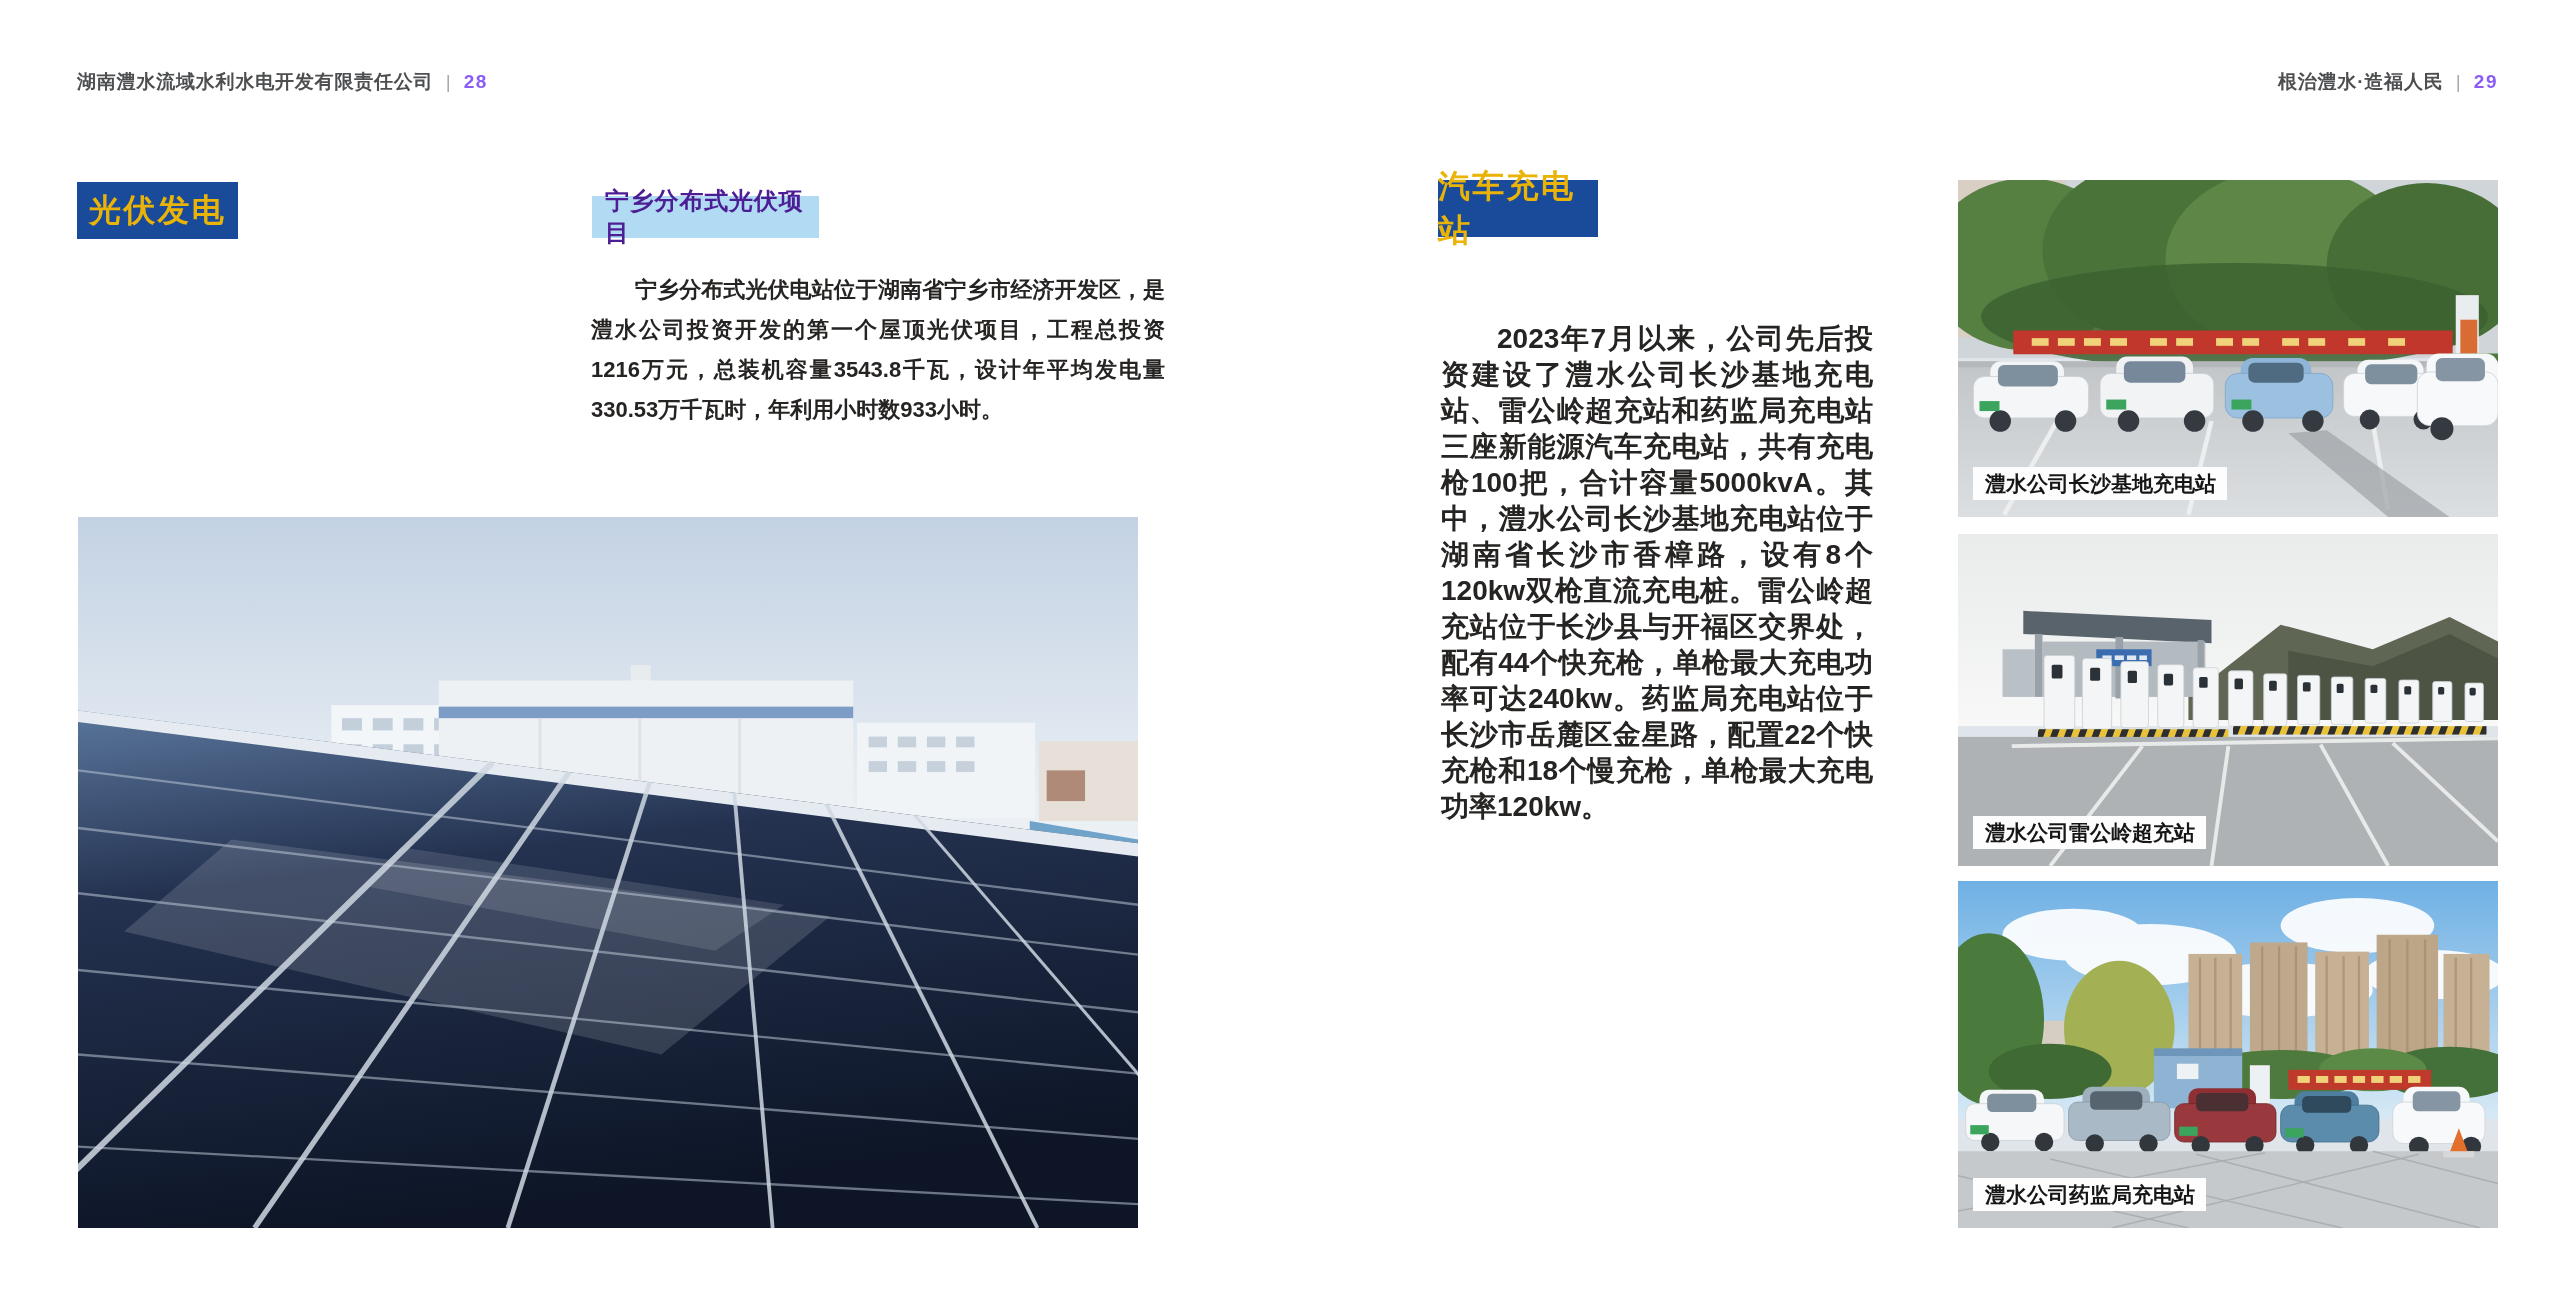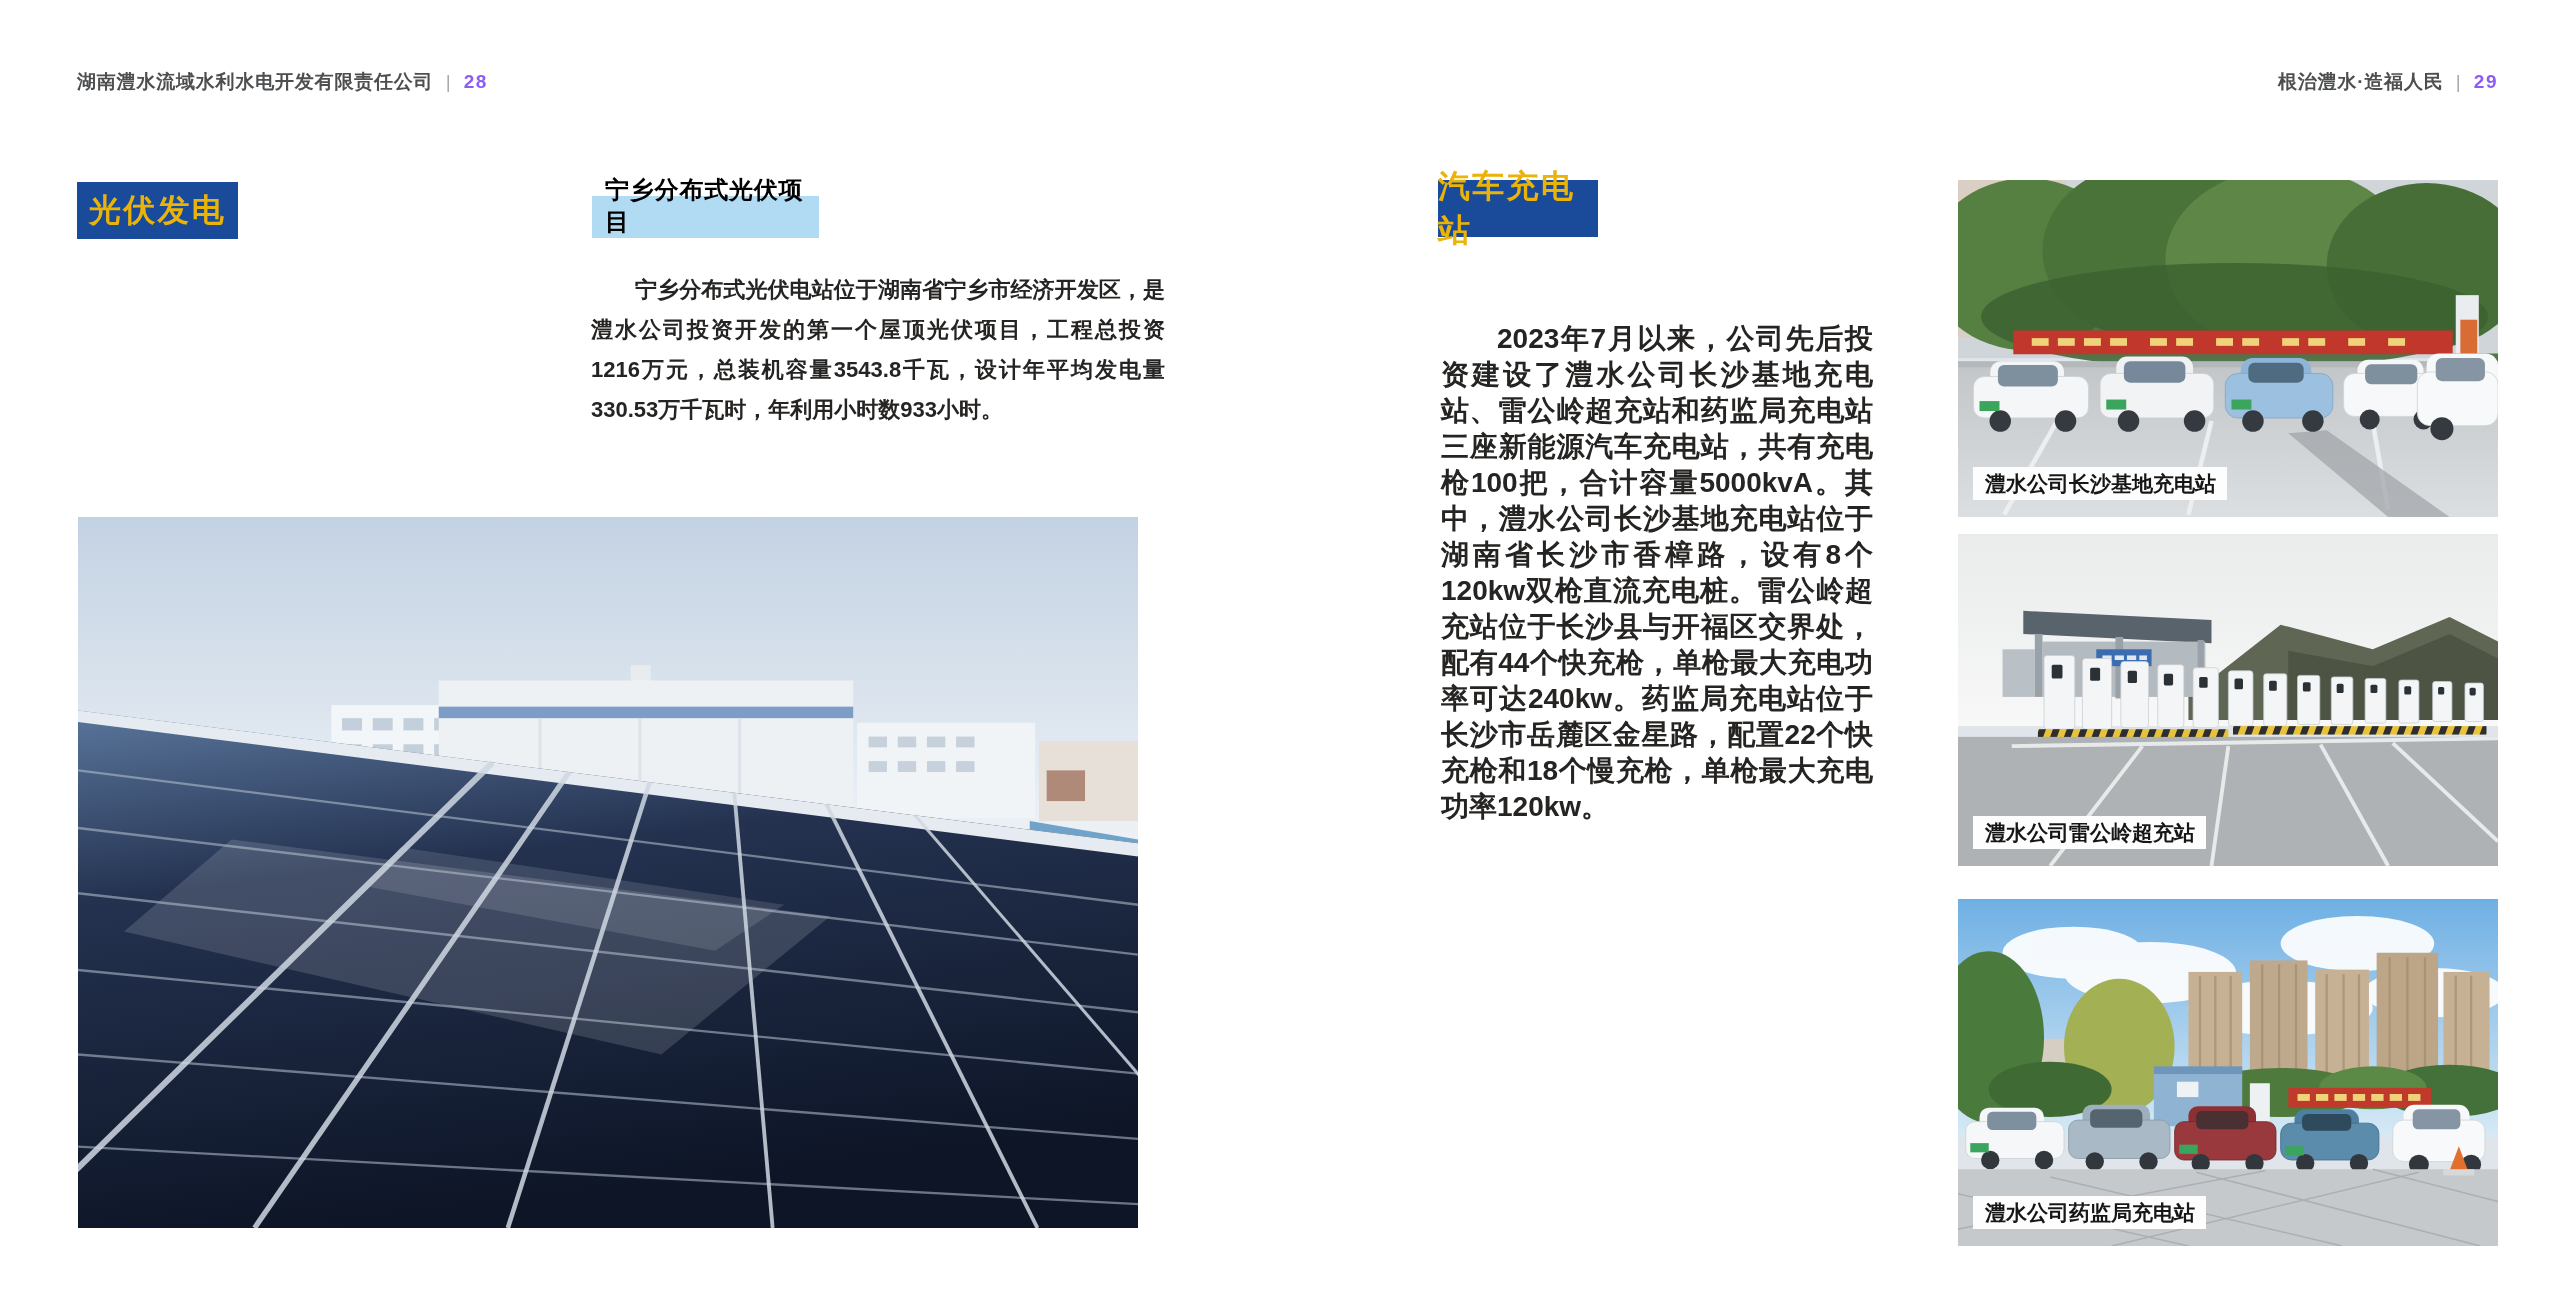--- a/index.html
+++ b/index.html
@@ -13,36 +13,36 @@
   #header-left{left:77px;}
   #header-right{right:78px;text-align:right;}
 
   
   .title-box{position:absolute;background:#1a4a9a;color:#eab308;font-weight:bold;
     display:flex;align-items:center;justify-content:center;letter-spacing:2.3px;}
   #title-pv{left:77px;top:182px;width:161px;height:57px;font-size:32px;}
   #title-ev{left:1438px;top:180px;width:160px;height:57px;font-size:32px;}
 
   
-  .subtitle-box{position:absolute;background:#b0dbf2;color:#000000;font-weight:bold;
-    display:flex;align-items:flex-end;}
+  .subtitle-box{position:absolute;background:#b0dbf2;color:#4c1d95;font-weight:bold;
+    display:flex;align-items:center;}
   #subtitle-pv{left:592px;top:196px;width:227px;height:42px;font-size:24px;padding-left:13px;letter-spacing:0.8px;box-sizing:border-box;}
 
   
   .para{position:absolute;color:#262422;text-align:justify;font-weight:600;}
   #para-left{left:591px;top:270px;width:574px;font-size:22px;line-height:40px;text-indent:2em;}
   #para-right{left:1441px;top:321px;width:432px;font-size:28px;line-height:36px;text-indent:2em;}
 
   
   .photo{position:absolute;overflow:hidden;background:#dfe5ea;}
   .photo svg{display:block;width:100%;height:100%;}
   #photo-solar{left:78px;top:517px;width:1060px;height:711px;}
   #photo-ev1{left:1958px;top:180px;width:540px;height:337px;}
   #photo-ev2{left:1958px;top:534px;width:540px;height:332px;}
-  #photo-ev3{left:1958px;top:881px;width:540px;height:347px;margin-top:18px;}
+  #photo-ev3{left:1958px;top:881px;width:540px;height:347px;}
 
   .caption{position:absolute;left:15.4px;bottom:17px;background:#fdfdfd;color:#161616;
     font-weight:bold;font-size:21px;line-height:21px;padding:6.1px 11.5px;white-space:nowrap;}
 </style>
 </head>
 <body>
 
 <div id="spread">
 
   <div id="header-left" class="page-header">

